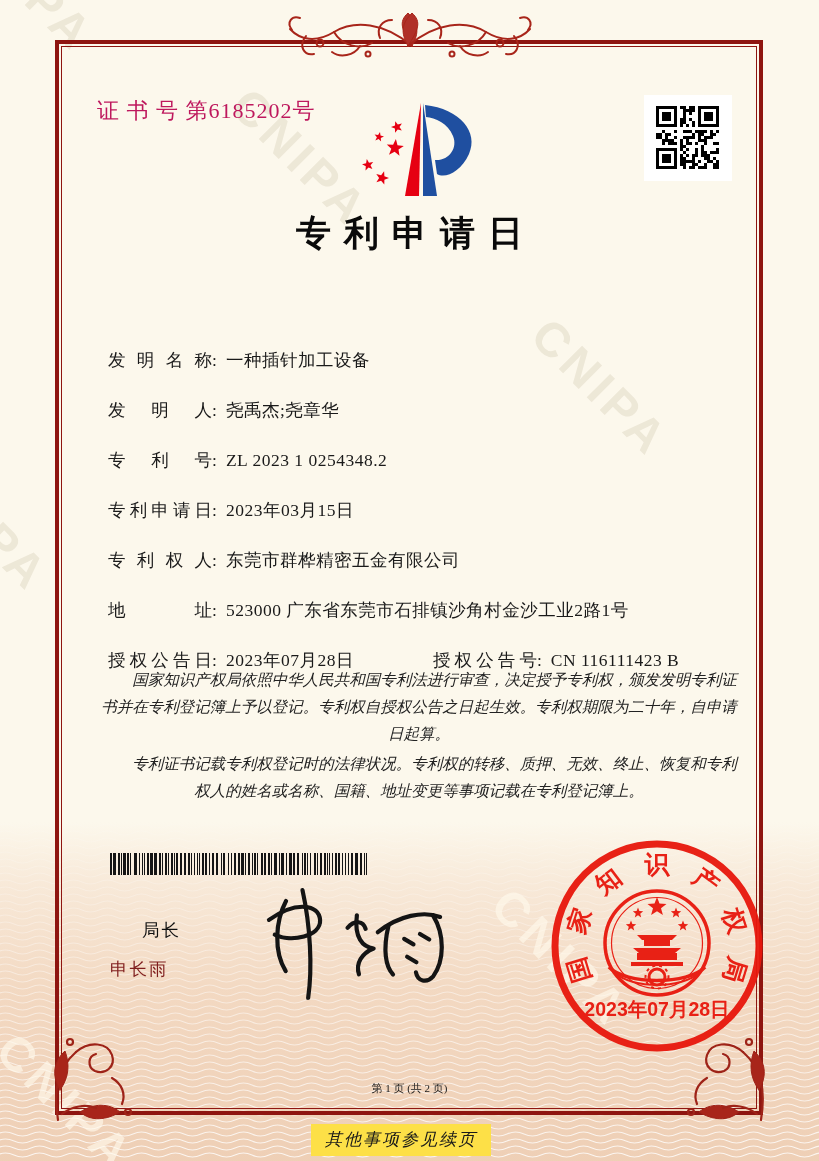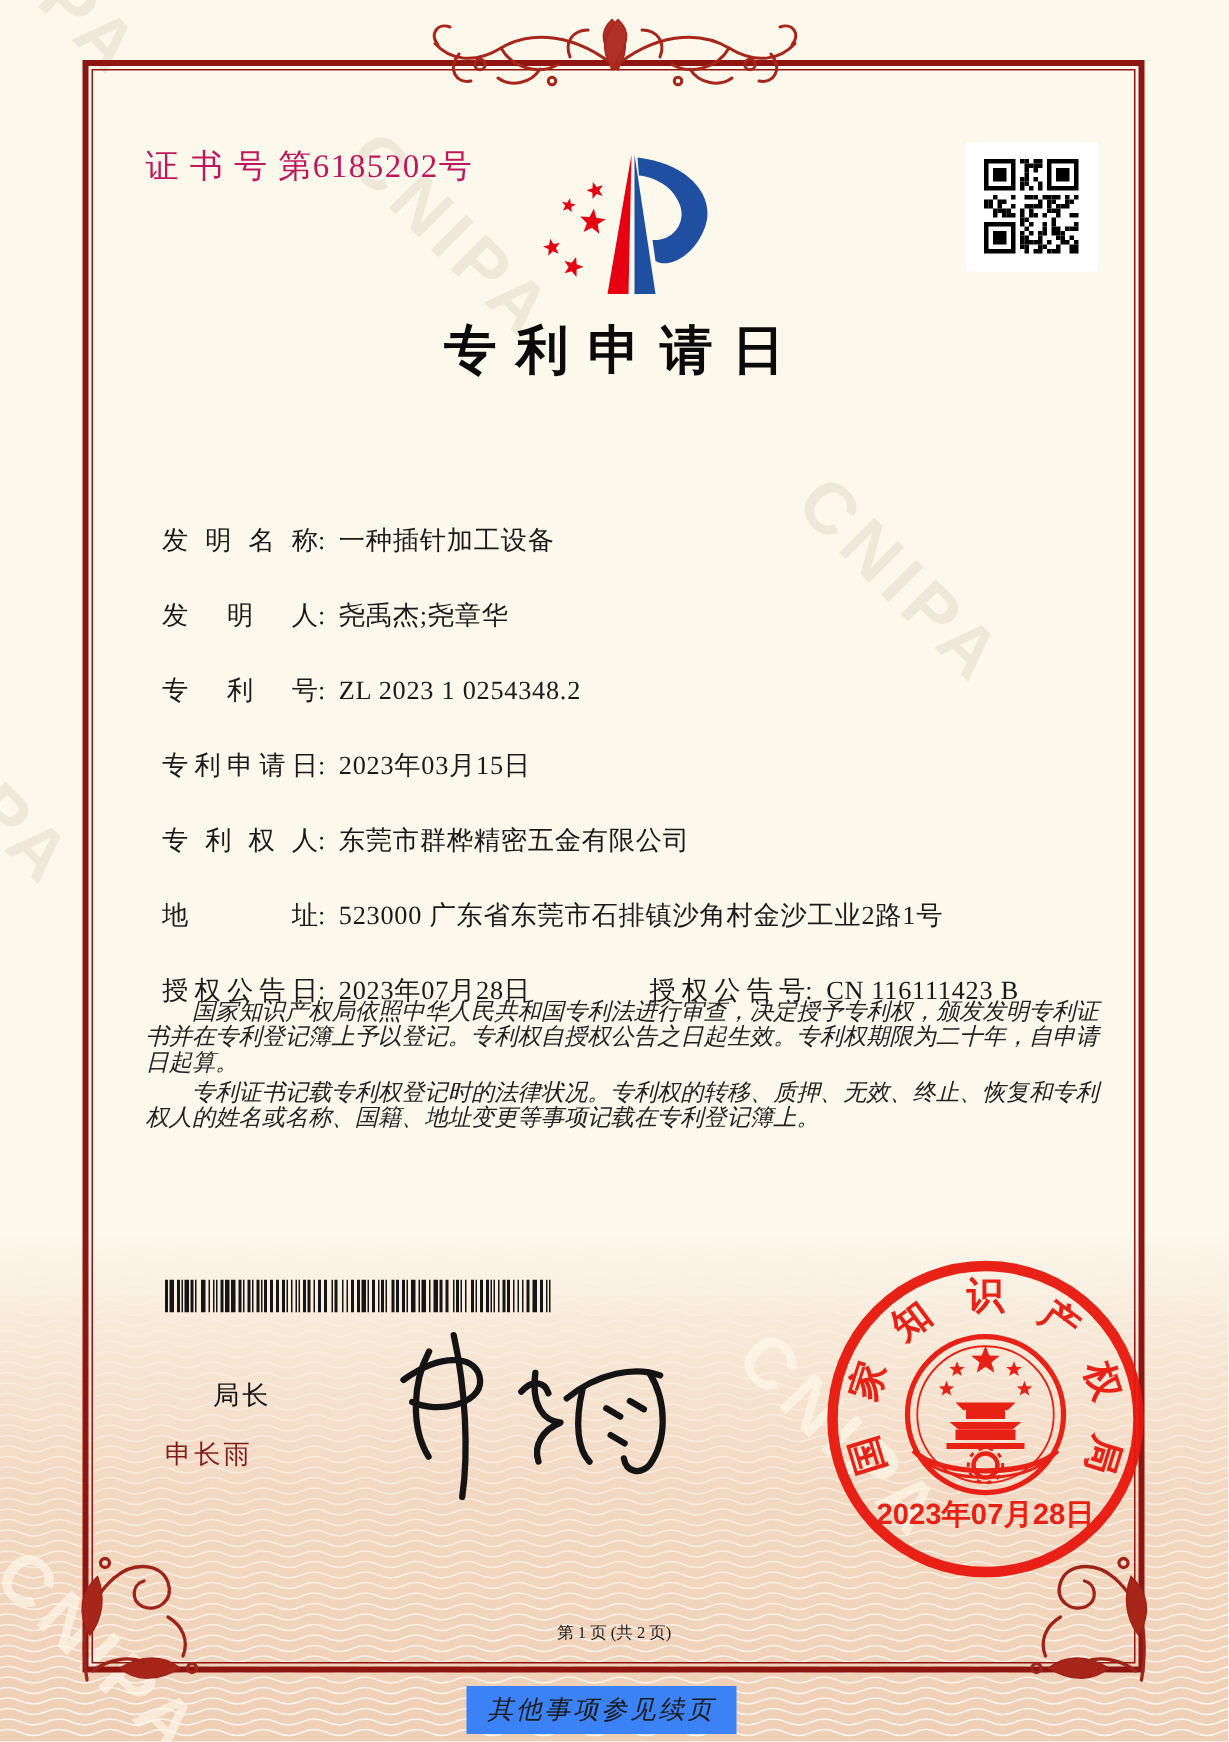--- a/index.html
+++ b/index.html
@@ -37,36 +37,36 @@
   .fields{position:absolute;left:108px;top:308px;width:620px;margin-top:40px;}
   .frow{display:flex;align-items:baseline;height:24px;margin-bottom:26px;
         font-size:17.5px;color:#1a1a1a;white-space:nowrap;}
   .flabel{display:inline-block;width:104px;text-align:justify;text-align-last:justify;}
   .fcolon{display:inline-block;margin-right:9px;}
   .fvalue{letter-spacing:0.5px;}
   .w207{display:inline-block;width:207px;}
 
   
   .bodytext{position:absolute;left:97px;top:666px;width:644px;font-size:15.5px;
-            font-style:italic;line-height:17px;color:#222;}
+            font-style:italic;line-height:27px;color:#222;text-align:center;}
   .bodytext p{margin:0 0 3px 0;text-indent:2em;}
 
   
   #barcode{position:absolute;left:110px;top:853px;}
   .signer-title{position:absolute;left:110px;top:918px;font-family:"Liberation Sans",sans-serif;
                 font-size:17.5px;color:#111;letter-spacing:2px;margin-left:32px;}
   .signer-name{position:absolute;left:110px;top:957px;font-family:"Liberation Sans",sans-serif;
                font-size:17.5px;color:#7f1d1d;letter-spacing:2px;}
   #autograph{position:absolute;left:228px;top:876px;transform:rotate(-3deg);}
   #seal{position:absolute;left:541px;top:831px;opacity:0.95;}
 
   
   .pagenum{position:absolute;left:0;top:1081px;width:819px;text-align:center;
            font-size:11px;color:#1c1c1c;}
-  .foot-strip{position:absolute;left:311px;top:1124px;width:180px;height:32px;background:#3b82f6;
+  .foot-strip{position:absolute;left:311px;top:1124px;width:180px;height:32px;background:#fde047;
               text-align:center;line-height:32px;font-size:17px;font-style:italic;
               letter-spacing:2px;color:#1a1a1a;}
 
   .orn{position:absolute;pointer-events:none;}
 </style>
 </head>
 <body>
 
 <div class="page">
 

